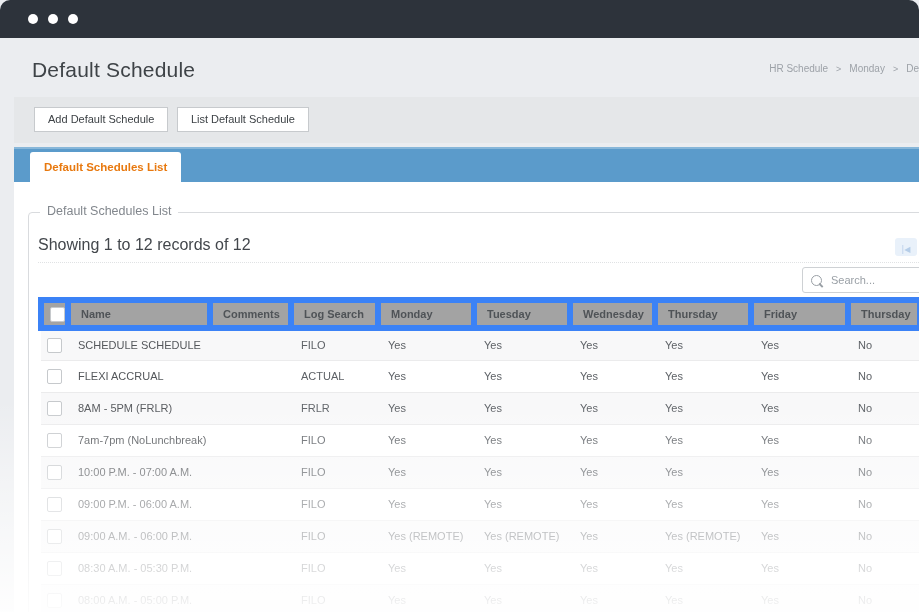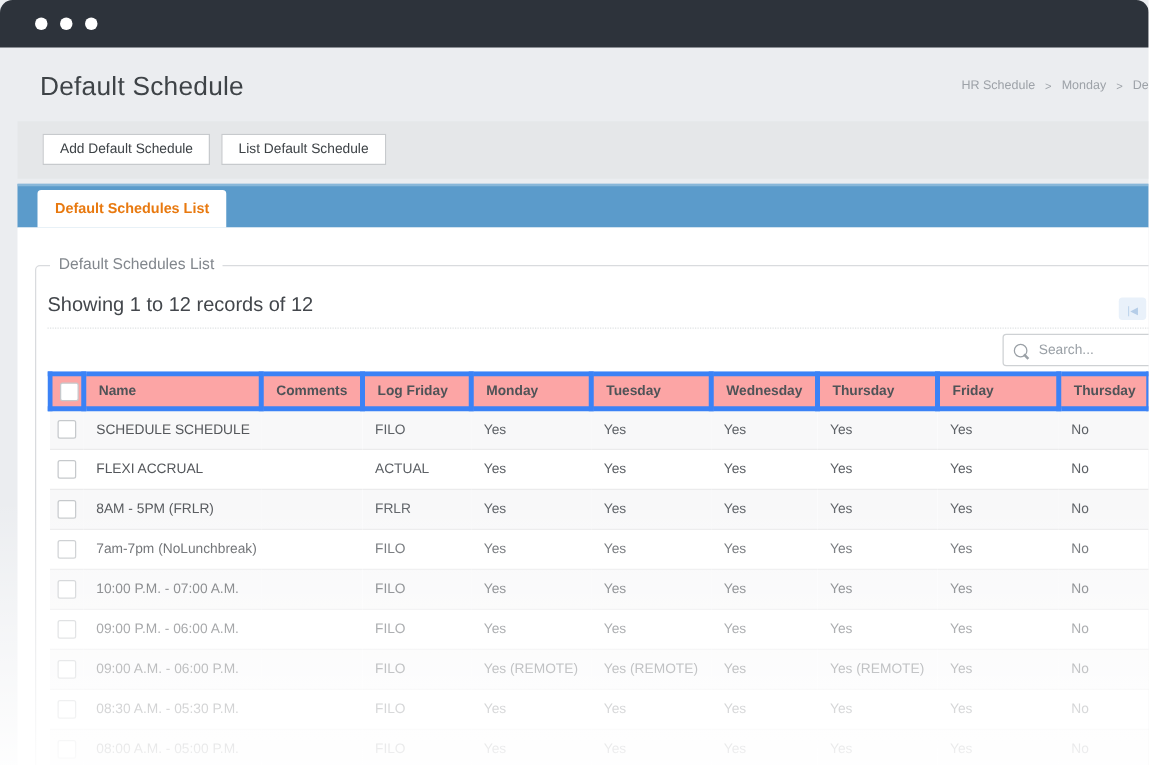--- a/index.html
+++ b/index.html
@@ -86,21 +86,21 @@
   .search-box input{
     border:none;outline:none;background:transparent;margin-left:7px;
     font-size:11px;color:#4a4e53;width:90px;font-family:inherit;
   }
   .search-box input::placeholder{color:#9aa0a6;}
 
   
   .table-wrap{position:absolute;left:24px;top:115px;width:881px;height:320px;overflow:hidden;}
   table{border-collapse:collapse;table-layout:fixed;width:912px;}
   th{
-    background:#fca5a5;border:4px solid #3b82f6;
+    background:#a3a3a3;border:6px solid #3b82f6;
     font-size:11px;font-weight:bold;color:#4f5357;text-align:left;
     height:28px;padding:0 0 0 10px;box-sizing:border-box;
   }
   th.col-check{padding-left:6px;}
   td{
     font-size:11px;color:#5d6166;height:32px;padding:0 0 0 10px;
     border-bottom:1px solid #ebebec;box-sizing:border-box;
     white-space:nowrap;overflow:hidden;
   }
   td.col-check{padding-left:6px;}
@@ -185,21 +185,21 @@
     <div class="table-wrap">
       <table>
         <thead>
           <tr>
             <th class="col-check">
               <span class="checkbox"></span>
             </th>
 
           <th>Name</th>
               <th>Comments</th>
-              <th>Log Friday</th>
+              <th>Log Search</th>
               <th>Monday</th>
               <th>Tuesday</th>
               <th>Wednesday</th>
               <th>Thursday</th>
               <th>Friday</th>
               <th>Thursday</th>
               <th class="stub"></th>
             </tr>
         </thead>
         <tbody>

